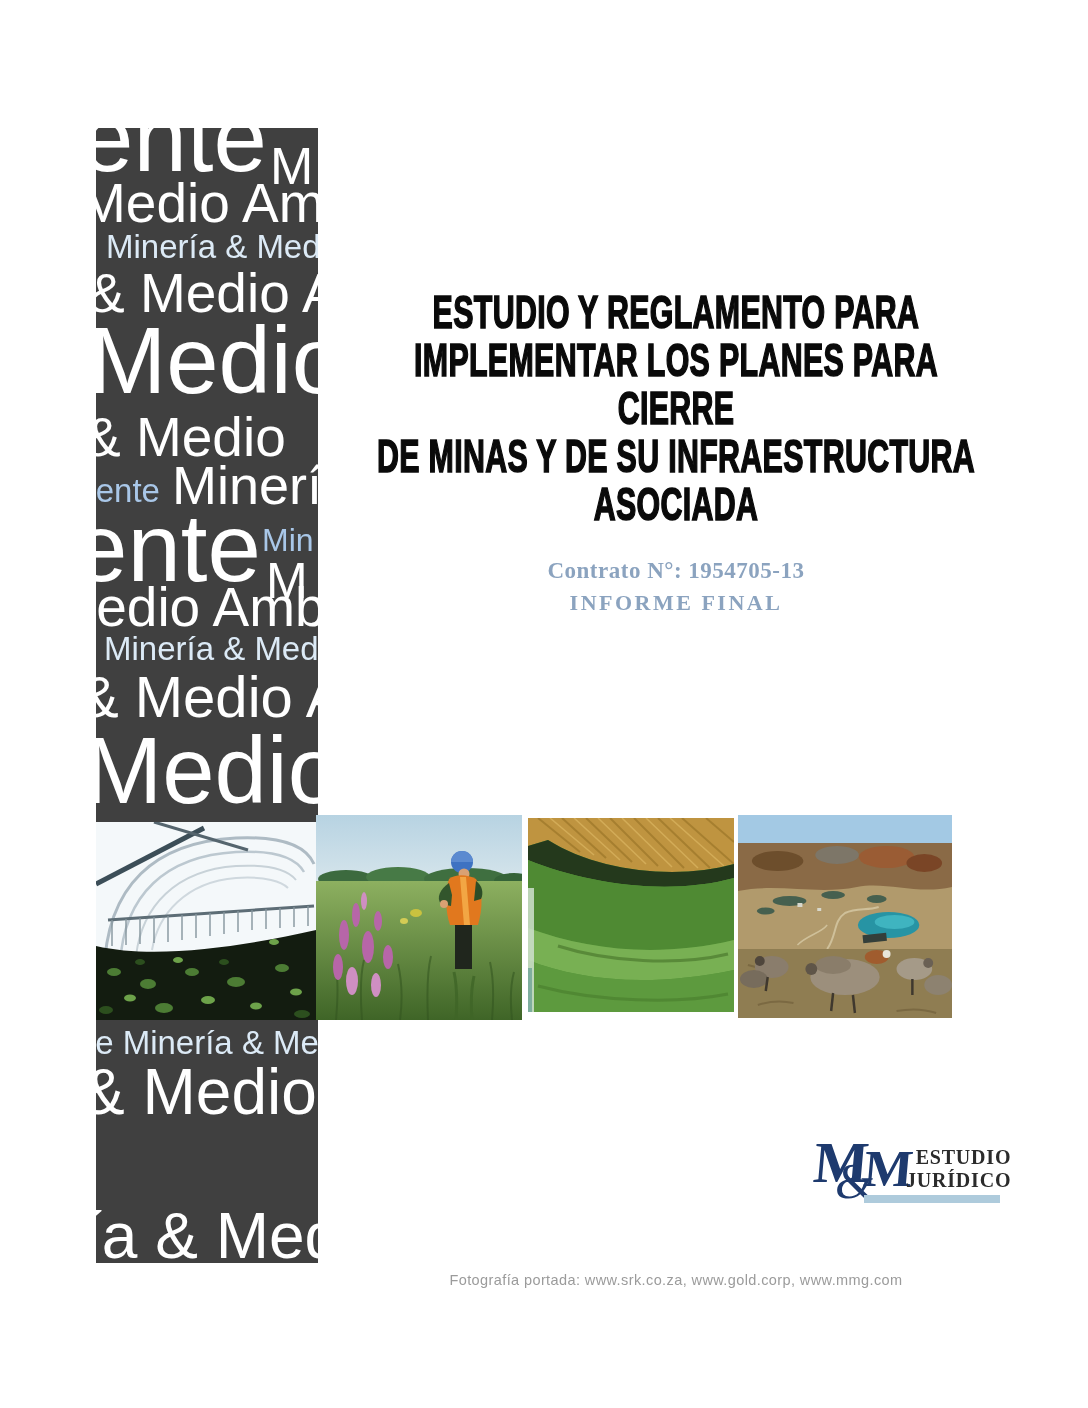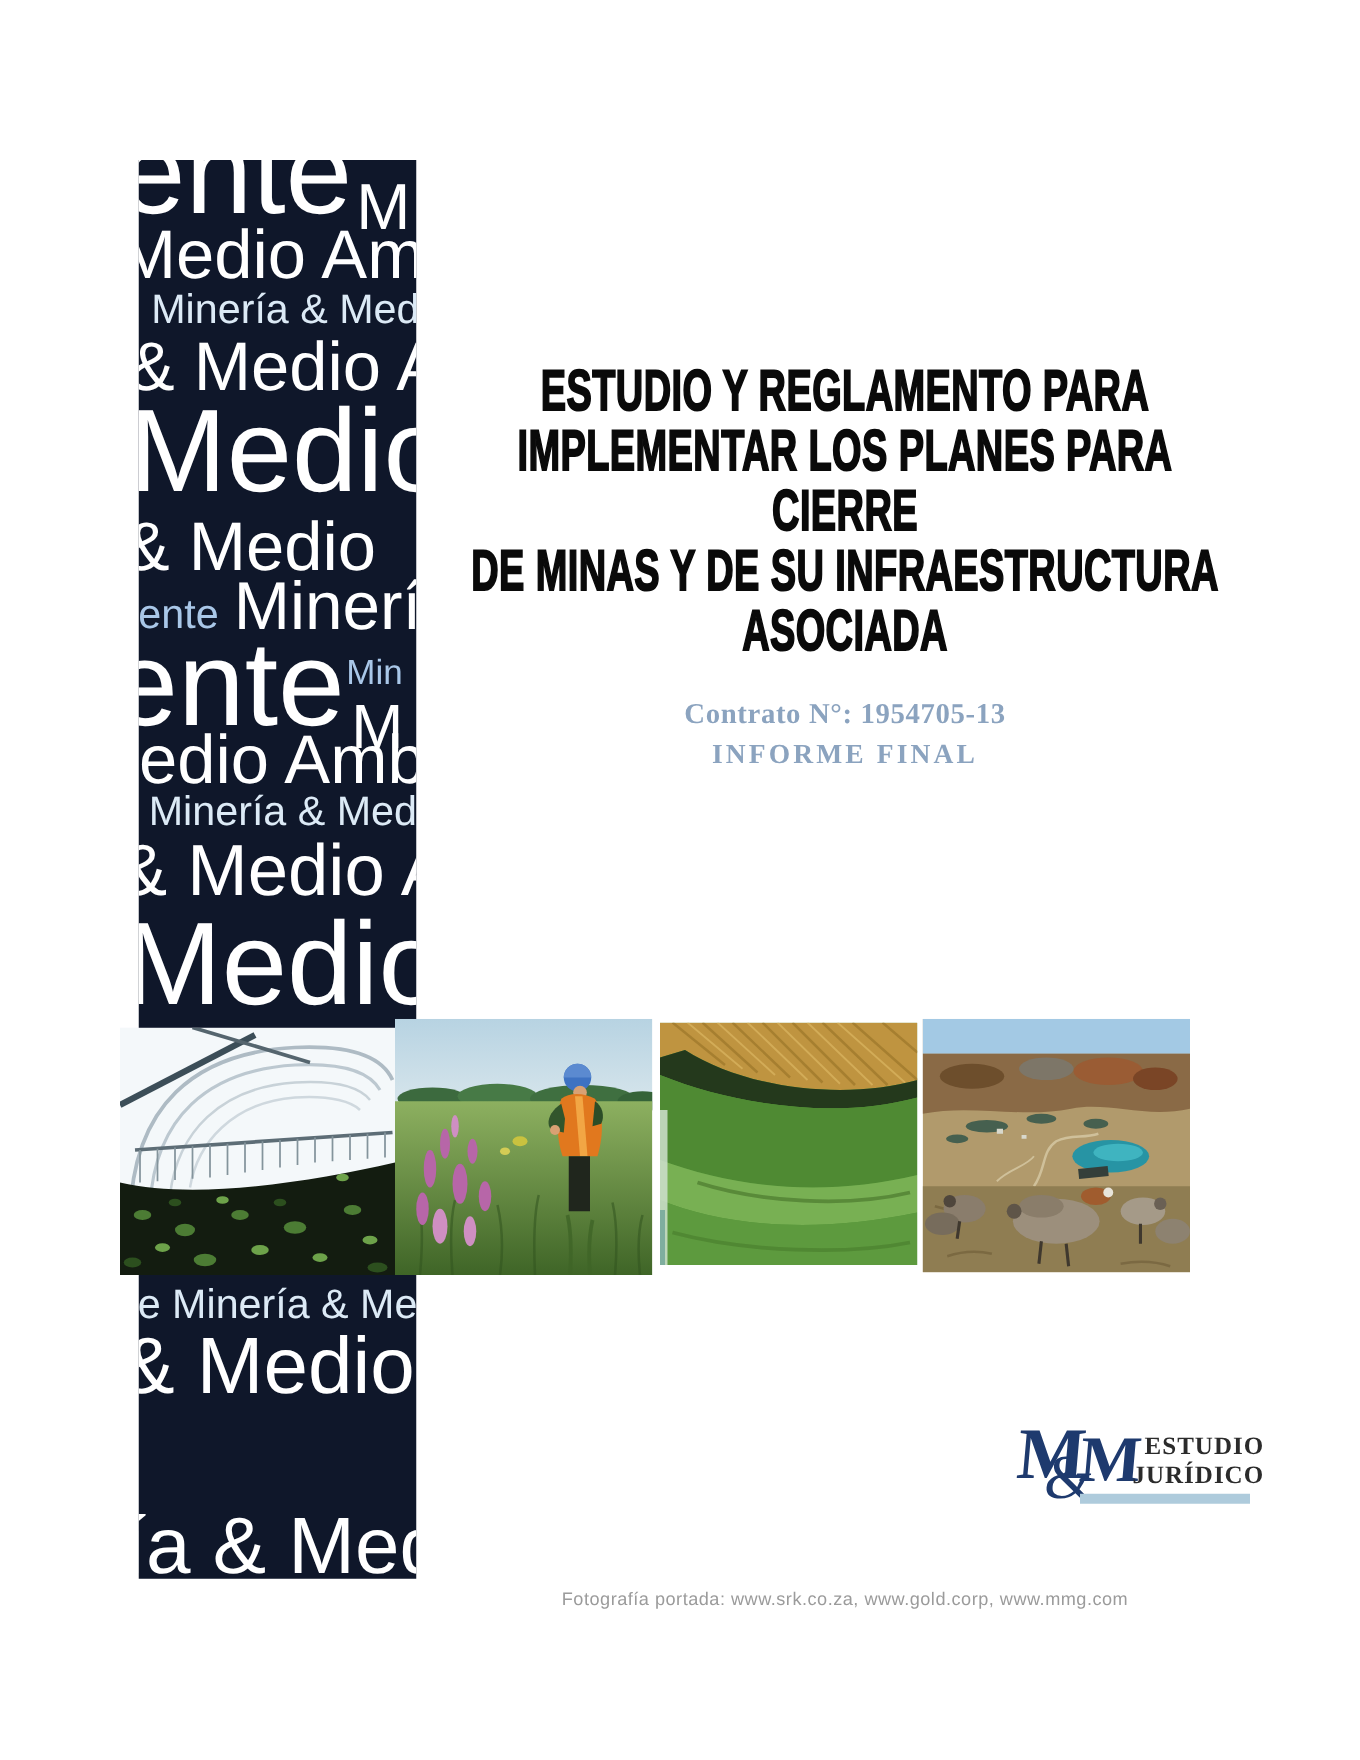--- a/index.html
+++ b/index.html
@@ -5,22 +5,22 @@
   html,body{margin:0;padding:0;}
   body{
     width:1088px;height:1408px;background:#ffffff;
     font-family:"Liberation Sans", sans-serif;
     position:relative;overflow:hidden;
   }
   .page{position:absolute;left:0;top:0;width:1088px;height:1408px;background:#ffffff;}
 
   
   .banner{
-    position:absolute;left:111px;top:128px;width:222px;height:1135px;
-    background:#0f172a;overflow:hidden;z-index:1;
+    position:absolute;left:96px;top:128px;width:222px;height:1135px;
+    background:#404040;overflow:hidden;z-index:1;
   }
   .bw{position:absolute;line-height:1;white-space:nowrap;font-family:"Liberation Sans",sans-serif;font-weight:400;}
   .wt{color:#ffffff;}
   .lb{color:#a9c7e8;}
   .nb{color:#dcEAf6;color:#dceaf6;}
 
   
   .title{
     position:absolute;left:196px;top:288px;width:960px;z-index:2;
     transform:scaleX(0.66);transform-origin:50% 0;
@@ -72,21 +72,21 @@
     <span class="bw wt" style="left:-16px;top:-38px;font-size:96px">ente</span>
     <span class="bw wt" style="left:174px;top:12px;font-size:52px">M</span>
     <span class="bw wt" style="left:-16px;top:48px;font-size:55px">Medio Ambi</span>
     <span class="bw nb" style="left:10px;top:102px;font-size:33px">Minería &amp; Medio Am</span>
     <span class="bw wt" style="left:-8px;top:138px;font-size:55px">&amp; Medio A</span>
     <span class="bw wt" style="left:-8px;top:186px;font-size:94px">Medio</span>
     <span class="bw wt" style="left:-12px;top:282px;font-size:55px">&amp; Medio</span>
     <span class="bw lb" style="left:-26px;top:346px;font-size:33px">biente</span>
     <span class="bw wt" style="left:76px;top:330px;font-size:54px">Minería</span>
     <span class="bw wt" style="left:-22px;top:372px;font-size:96px">ente</span>
-    <span class="bw lb" style="left:166px;top:396px;font-size:28px">Min</span>
+    <span class="bw lb" style="left:166px;top:396px;font-size:32px">Min</span>
     <span class="bw wt" style="left:170px;top:428px;font-size:50px">M</span>
     <span class="bw wt" style="left:-12px;top:452px;font-size:55px">ledio Ambie</span>
     <span class="bw nb" style="left:8px;top:504px;font-size:33px">Minería &amp; Medio Am</span>
     <span class="bw wt" style="left:-16px;top:540px;font-size:58px">&amp; Medio A</span>
     <span class="bw wt" style="left:-12px;top:596px;font-size:94px">Medio</span>
     <span class="bw nb" style="left:-10px;top:898px;font-size:33px">te Minería &amp; Medio A</span>
     <span class="bw wt" style="left:-14px;top:932px;font-size:64px">&amp; Medio</span>
     <span class="bw wt" style="left:-12px;top:1076px;font-size:64px">ía &amp; Med</span>
   </div>
 

